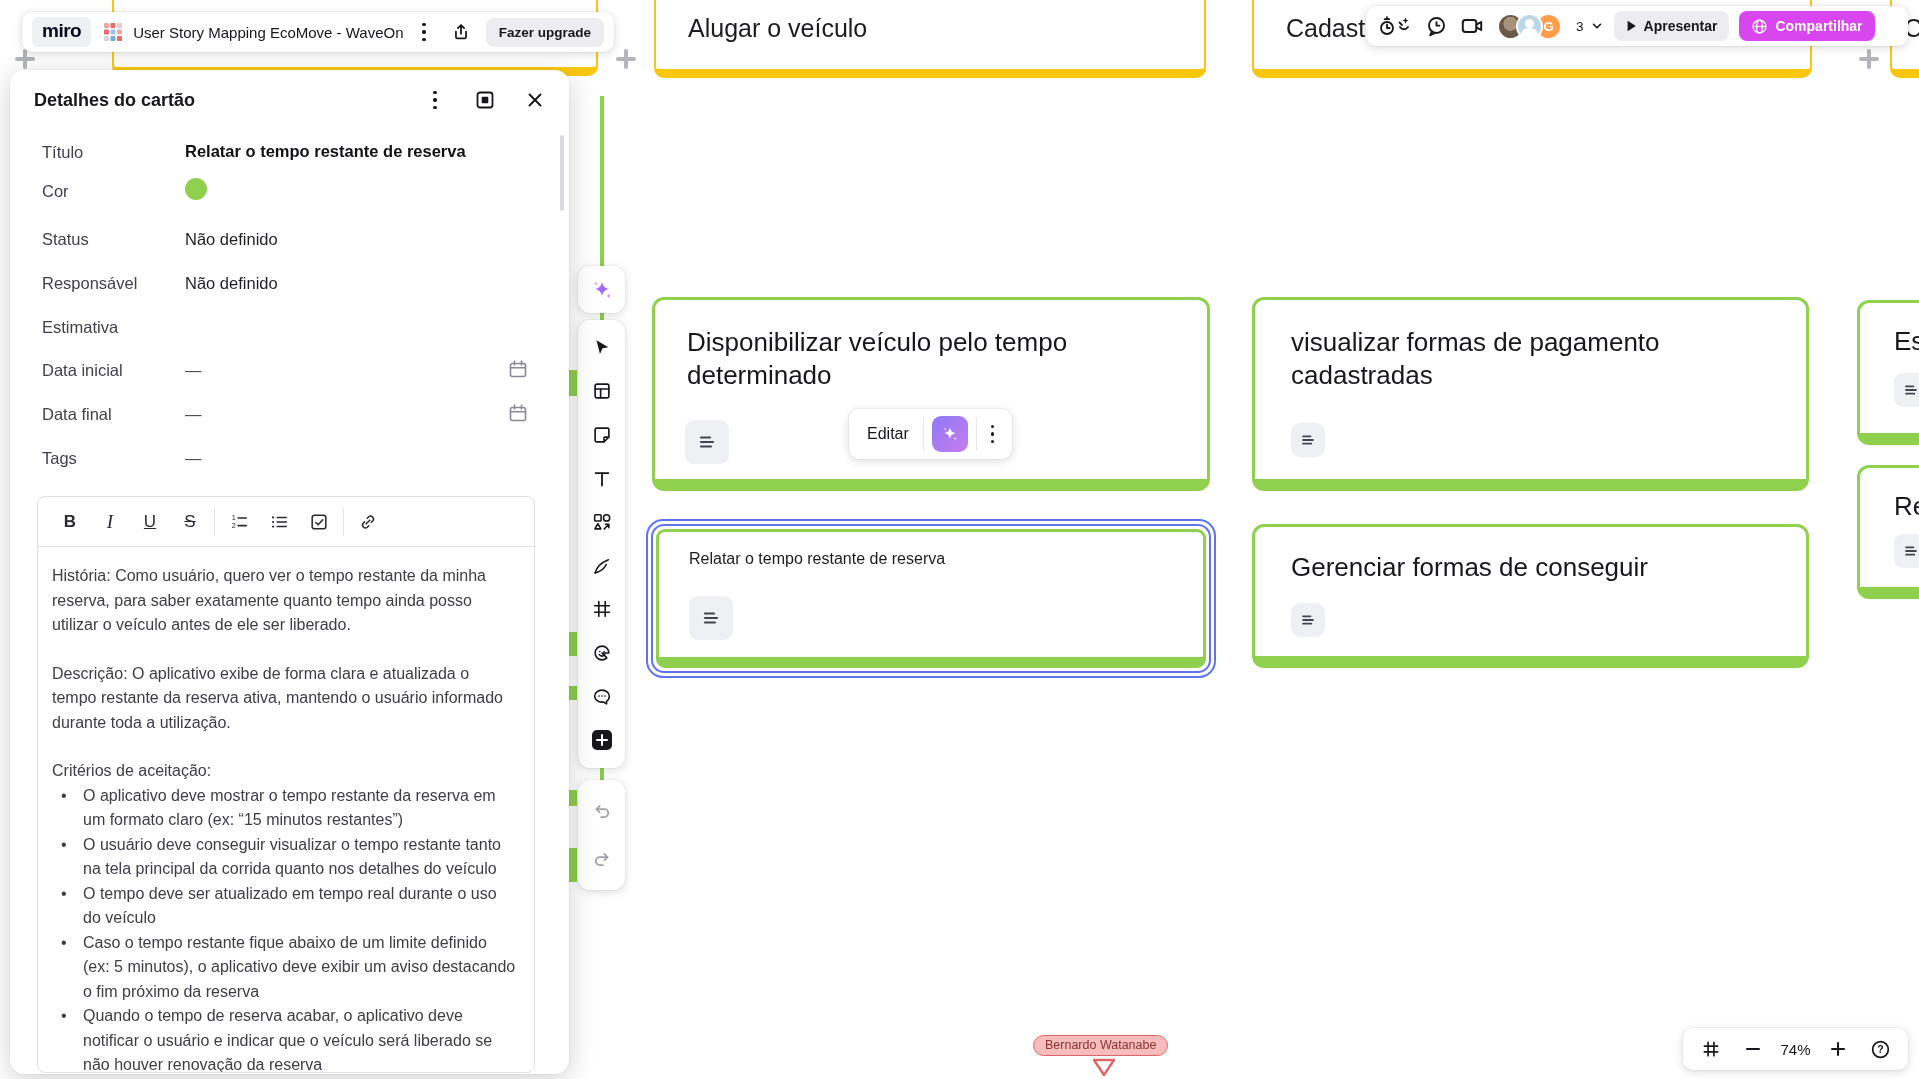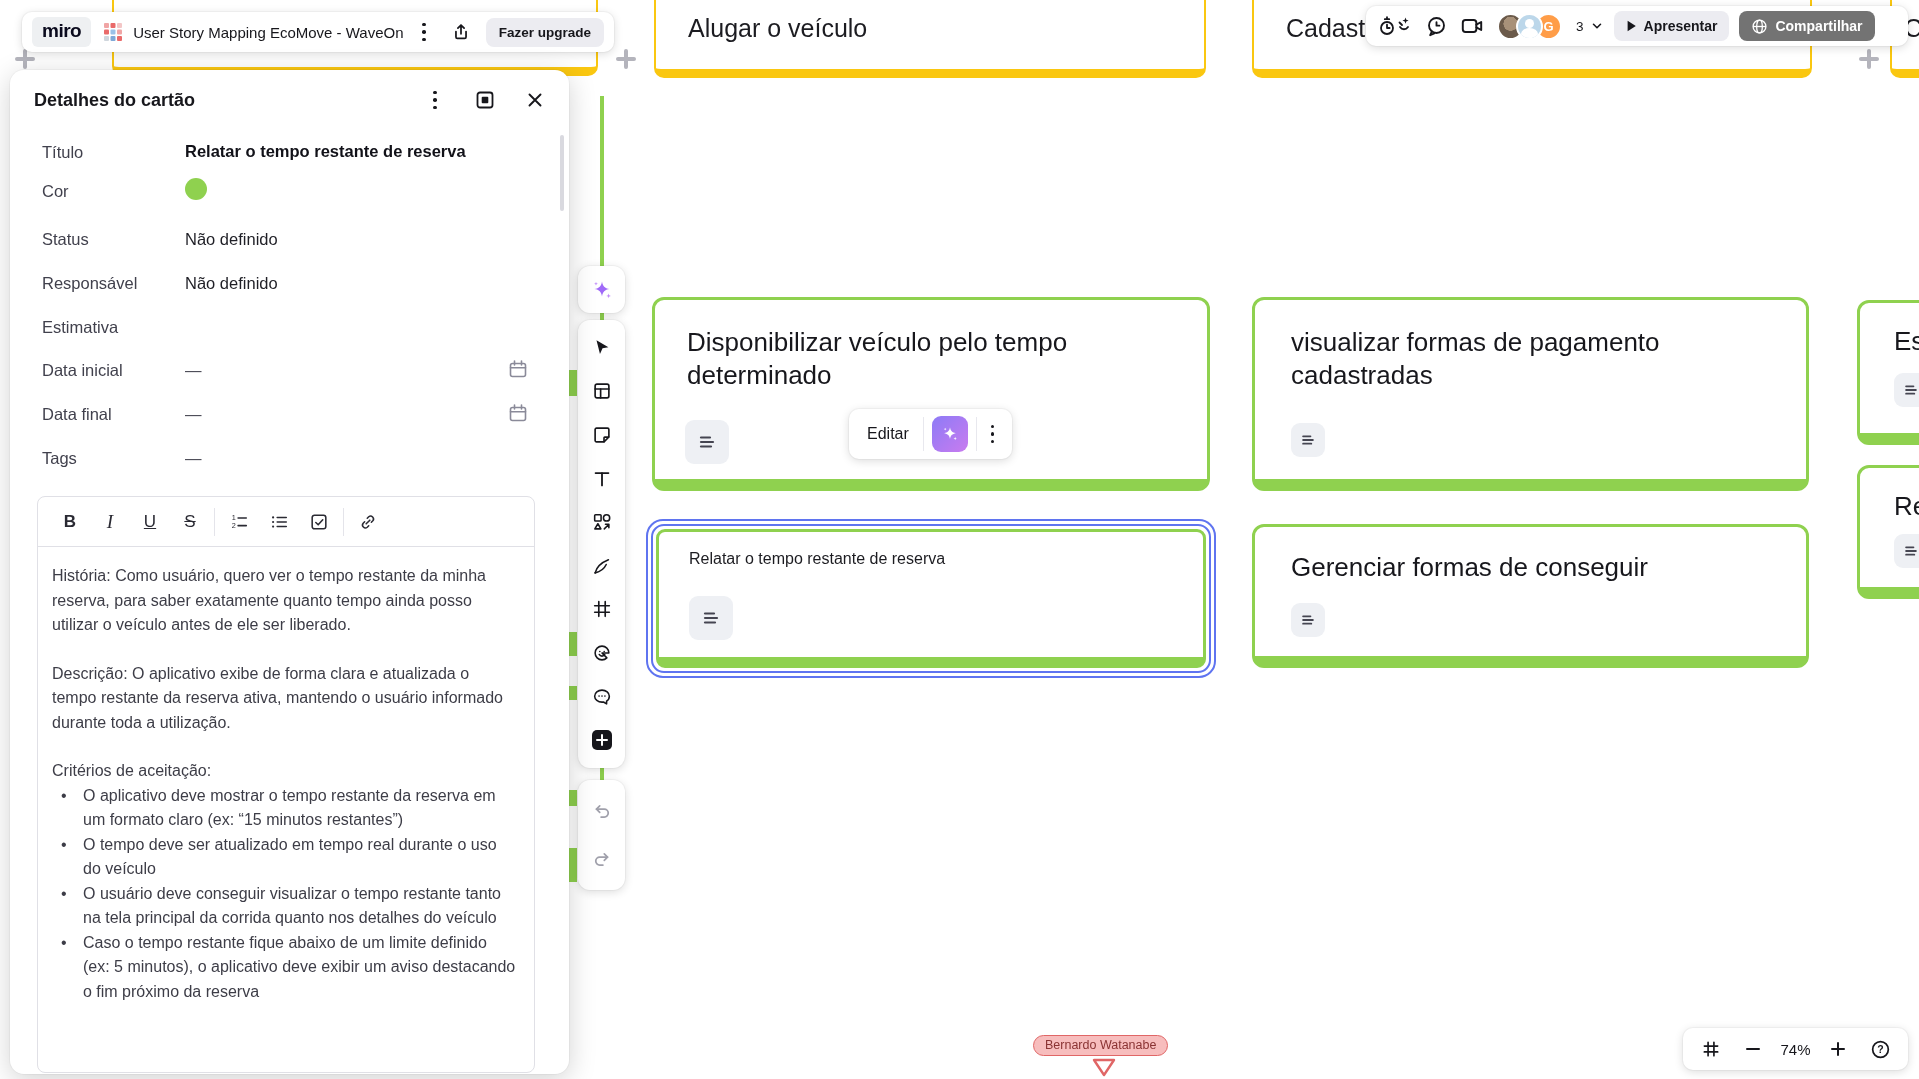--- a/index.html
+++ b/index.html
@@ -51,21 +51,21 @@
   .avatars { display:flex; align-items:center; margin-left:2px; }
   .av { width:27px; height:27px; border-radius:50%; border:2px solid #fff; flex:none; }
   .av + .av { margin-left:-8px; }
   .av1 { background:radial-gradient(circle at 50% 38%, #a89179 0 38%, #6b5a4a 39% 100%); }
   .av2 { background:#bcd7ea; position:relative; overflow:hidden; }
   .av2:before { content:""; position:absolute; left:7px; top:4px; width:9px; height:9px; border-radius:50%; background:#fff; }
   .av2:after { content:""; position:absolute; left:3px; top:13px; width:17px; height:12px; border-radius:50% 50% 0 0; background:#fff; }
   .av3 { background:#ff9d48; color:#fff; font-weight:700; font-size:13px; display:flex; align-items:center; justify-content:center; }
   .online-count { font-size:13.5px; color:#17171c; margin-left:4px; }
   .present-btn { display:flex; align-items:center; gap:7px; background:#ececf1; border-radius:8px; height:30px; padding:0 12px; font-size:14px; font-weight:700; color:#17171c; }
-  .share-btn { display:flex; align-items:center; gap:7px; background:#737373; border-radius:8px; height:30px; padding:0 12px; font-size:14px; font-weight:700; color:#fff; }
+  .share-btn { display:flex; align-items:center; gap:7px; background:#d946ef; border-radius:8px; height:30px; padding:0 12px; font-size:14px; font-weight:700; color:#fff; }
 
   
   .panel { position:absolute; left:10px; top:70px; width:559px; height:1004px; z-index:30; background:#fff; border-radius:14px; box-shadow:0 6px 28px rgba(0,0,0,.18), 0 0 0 1px rgba(0,0,0,.03); }
   .panel-head { position:absolute; left:24px; right:20px; top:16px; display:flex; align-items:center; }
   .panel-title { font-size:18px; font-weight:700; color:#17171c; flex:1; }
   .panel-head .hicon { width:28px; height:28px; display:flex; align-items:center; justify-content:center; margin-left:22px; }
   .scroll-thumb { position:absolute; right:5px; top:65px; width:4px; height:76px; border-radius:2px; background:#d9d9df; }
   .frow { position:absolute; left:32px; font-size:16.5px; }
   .frow .flabel { color:#41414d; }
   .fvalue { position:absolute; left:175px; font-size:16.5px; color:#1f1f26; }
@@ -497,23 +497,24 @@
               <path d="M11.8 15.2 l-1.6 1.6 a3.2 3.2 0 0 1 -4.5 -4.5 L7.3 10.7"></path>
             </svg>
         </div>
       </div>
       <div class="ed-body">
         <p>História: Como usuário, quero ver o tempo restante da minha reserva, para saber exatamente quanto tempo ainda posso utilizar o veículo antes de ele ser liberado.</p>
         <p>Descrição: O aplicativo exibe de forma clara e atualizada o tempo restante da reserva ativa, mantendo o usuário informado durante toda a utilização.</p>
         <p class="tight">Critérios de aceitação:</p>
         <ul>
           <li>O aplicativo deve mostrar o tempo restante da reserva em um formato claro (ex: “15 minutos restantes”)</li>
+          <li>O usuário deve conseguir visualizar o tempo restante tanto na tela principal da corrida quanto nos detalhes do veículo</li>
           <li>O tempo deve ser atualizado em tempo real durante o uso do veículo</li>
-          <li>O usuário deve conseguir visualizar o tempo restante tanto na tela principal da corrida quanto nos detalhes do veículo</li>
           <li>Caso o tempo restante fique abaixo de um limite definido (ex: 5 minutos), o aplicativo deve exibir um aviso destacando o fim próximo da reserva</li>
+          <li>Quando o tempo de reserva acabar, o aplicativo deve notificar o usuário e indicar que o veículo será liberado se não houver renovação da reserva</li>
         </ul>
       </div>
     </div>
   </div>
 
   <div class="zoombar pill">
     <div class="zbtn">
       <svg class="ic" width="20" height="20" viewBox="0 0 24 24" fill="none" stroke="#17171c" stroke-width="2" stroke-linecap="round">
           <path d="M8.5 4 v16 M15.5 4 v16 M4 8.5 h16 M4 15.5 h16"></path>
         </svg>

